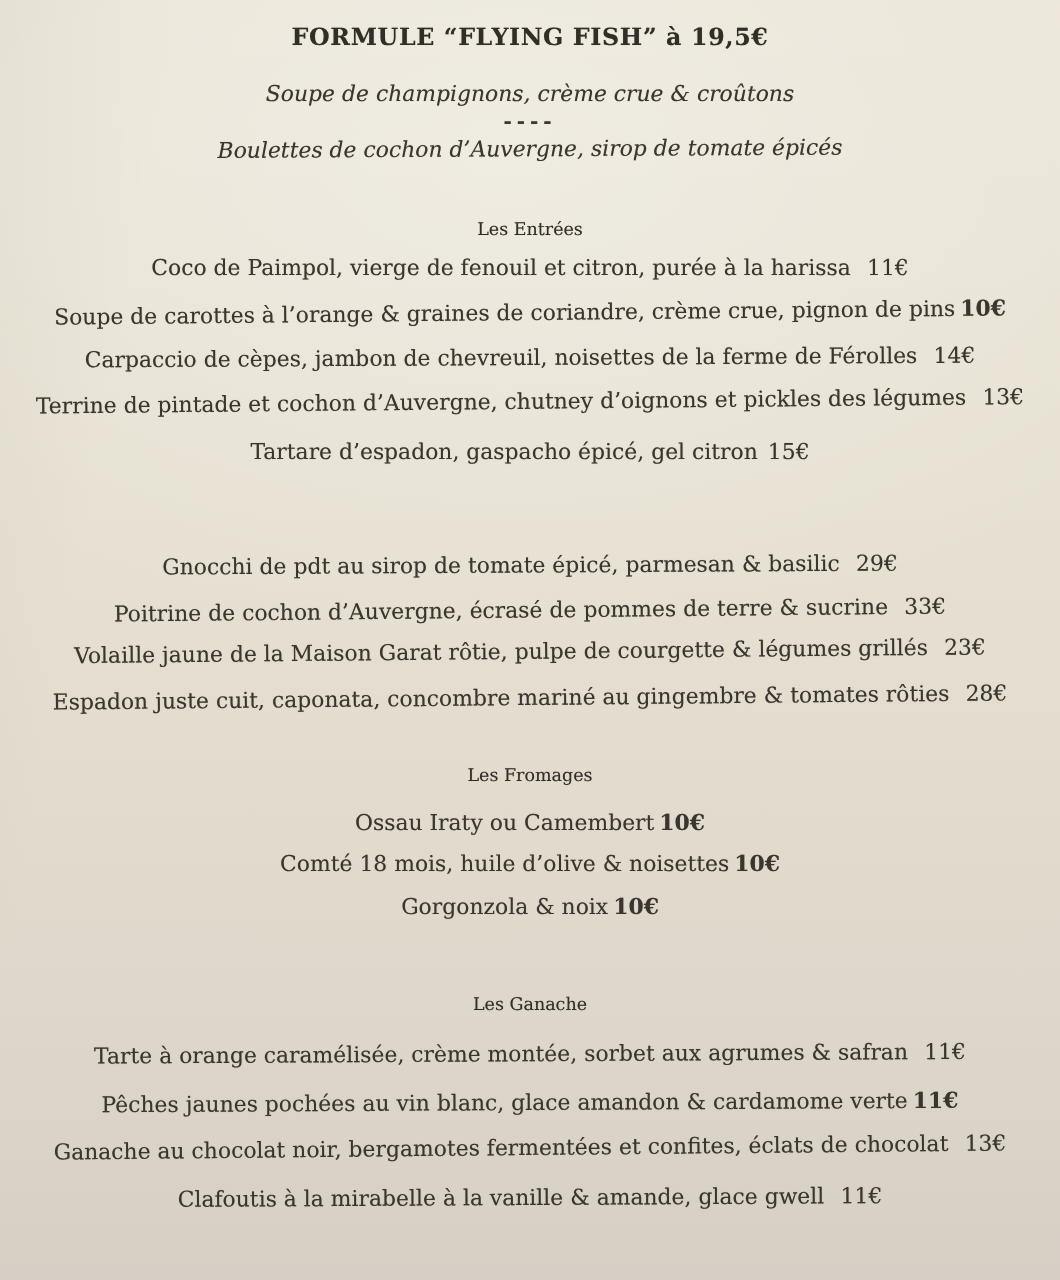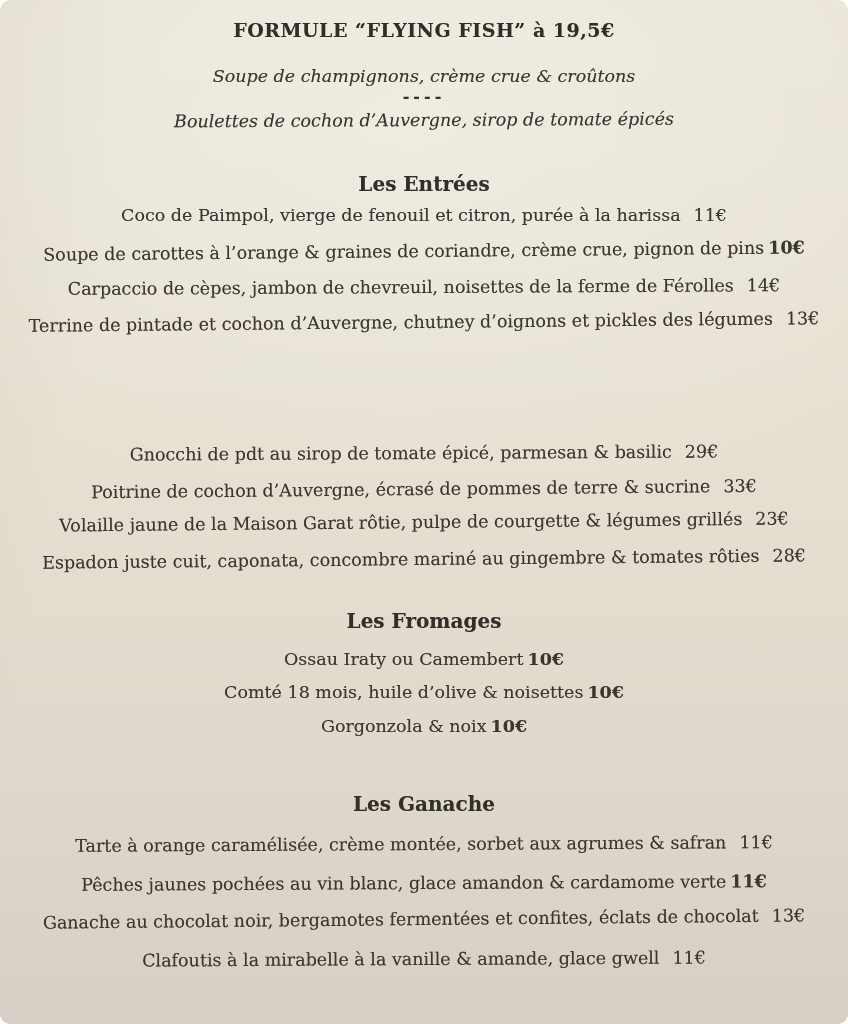--- a/index.html
+++ b/index.html
@@ -14,21 +14,20 @@
     color: #3a362f;
   }
   .paper {
     position: relative;
     width: 848px;
     height: 1024px;
     background:
       radial-gradient(ellipse 120% 60% at 48% 12%, rgba(255,255,255,0.30), rgba(255,255,255,0) 65%),
       linear-gradient(100deg, rgba(120,105,90,0.06), rgba(120,105,90,0) 14%),
       linear-gradient(to bottom, #eae5d7 0%, #e6e0d2 45%, #ded7cb 78%, #d6cfc5 100%);
-    border-radius: 11px;
   }
   .line {
     position: absolute;
     left: 0;
     right: 0;
     text-align: center;
     line-height: 26px;
     white-space: nowrap;
     transform: translateY(0);
     text-shadow: 0 0 0.6px rgba(70,62,52,0.45);
@@ -42,22 +41,22 @@
   .intro {
     font-style: italic;
     font-size: 17.5px;
   }
   .separator {
     font-weight: 700;
     letter-spacing: 4px;
     font-size: 16px;
   }
   .heading {
-    font-size: 20px;
-    font-weight: 700;
+    font-size: 14px;
+    font-weight: 400;
     color: #322e28;
   }
   .item {
     font-size: 17.5px;
   }
   .tilt { transform: rotate(-0.55deg); }
   .tilt-soft { transform: rotate(-0.3deg); }
   .price { margin-left: 13px; }
   .price.tight { margin-left: 4px; font-weight: bold; }
   .price.mid { margin-left: 8px; }
@@ -79,20 +78,23 @@
     <span>Coco de Paimpol, vierge de fenouil et citron, purée à la harissa</span><span class="price">11€</span>
   </div>
   <div class="line item tilt" style="top:238px">
     <span>Soupe de carottes à l’orange &amp; graines de coriandre, crème crue, pignon de pins</span><span class="price tight">10€</span>
   </div>
   <div class="line item tilt-soft" style="top:274px">
     <span>Carpaccio de cèpes, jambon de chevreuil, noisettes de la ferme de Férolles</span><span class="price">14€</span>
   </div>
   <div class="line item tilt" style="top:309px">
     <span>Terrine de pintade et cochon d’Auvergne, chutney d’oignons et pickles des légumes</span><span class="price">13€</span>
+  </div>
+  <div class="line item" style="top:349px">
+    <span>Tartare d’espadon, gaspacho épicé, gel citron</span><span class="price mid">15€</span>
   </div>
 
 
   <div class="line item tilt-soft" style="top:440px">
     <span>Gnocchi de pdt au sirop de tomate épicé, parmesan &amp; basilic</span><span class="price">29€</span>
   </div>
   <div class="line item tilt" style="top:476px">
     <span>Poitrine de cochon d’Auvergne, écrasé de pommes de terre &amp; sucrine</span><span class="price">33€</span>
   </div>
   <div class="line item tilt" style="top:509px">

